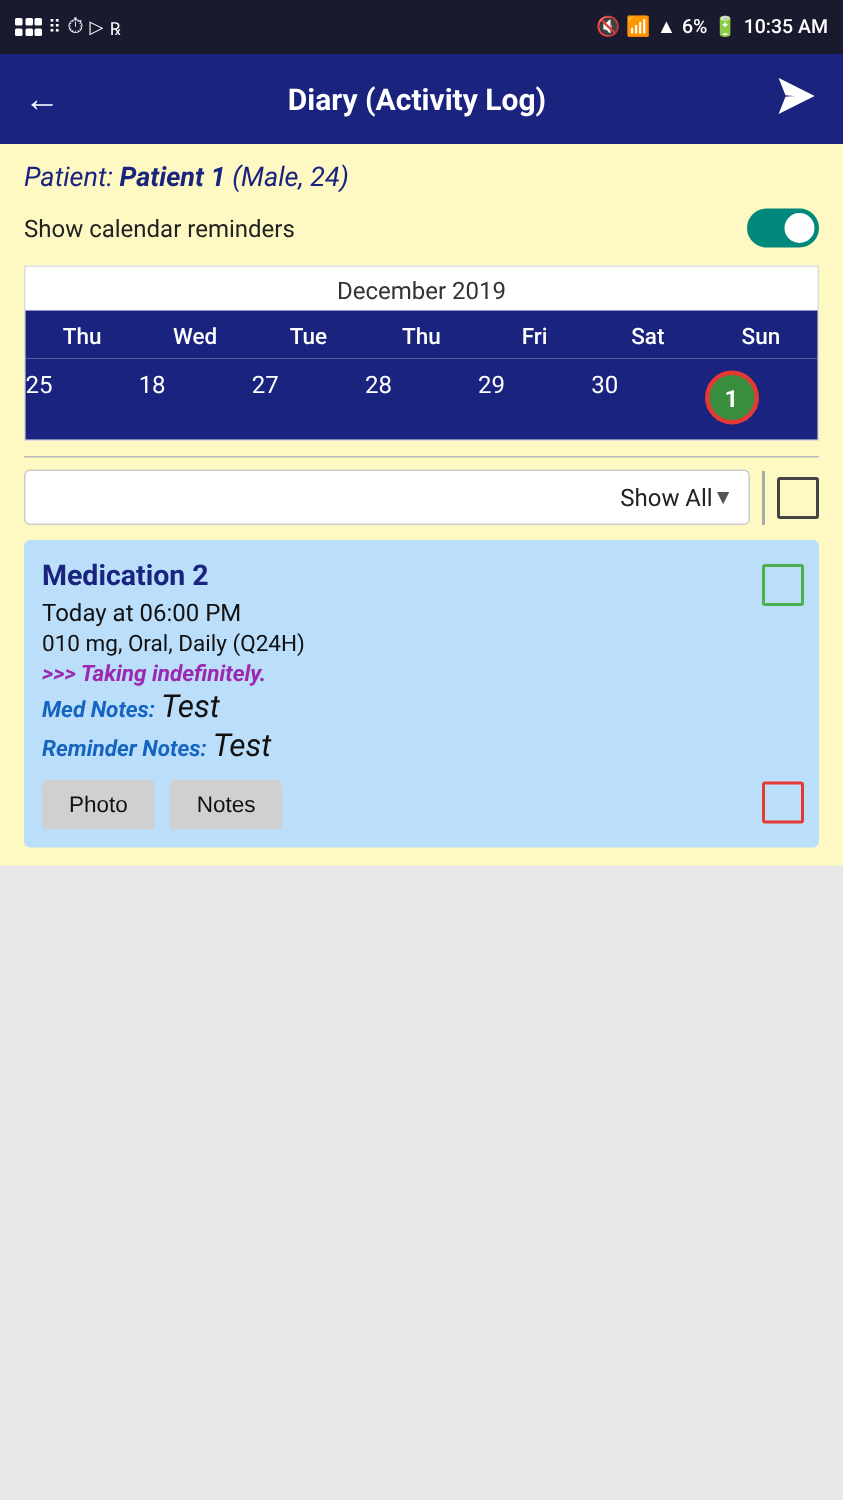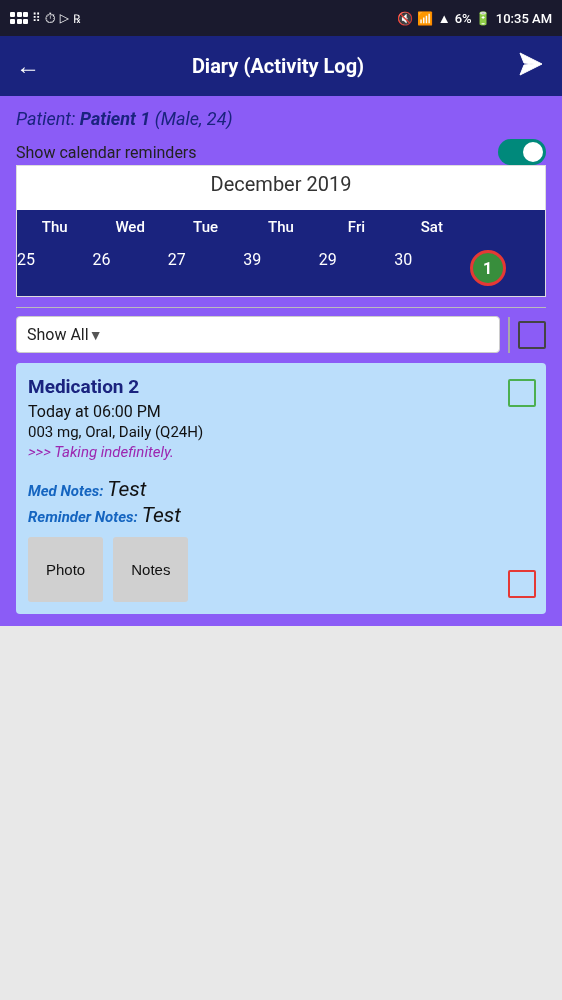--- a/index.html
+++ b/index.html
@@ -54,41 +54,42 @@
       color: white;
       cursor: pointer;
     }
     .send-icon {
       color: white;
       cursor: pointer;
     }
 
     
     .content {
-      background: #8b5cf6;
+      background: #fef9c3;
       padding: 12px 16px;
     }
 
     
     .patient-label {
       font-size: 18px;
       color: #1a237e;
       font-style: italic;
       margin-bottom: 10px;
     }
     .patient-label .patient-name {
       font-weight: bold;
       font-style: italic;
     }
 
     
     .reminder-row {
       display: flex;
       align-items: center;
       justify-content: space-between;
+      margin-bottom: 12px;
     }
     .reminder-label {
       font-size: 16px;
       color: #222;
     }
     .toggle {
       width: 48px;
       height: 26px;
       background: #00897b;
       border-radius: 13px;
@@ -107,22 +108,22 @@
     }
 
     
     .calendar-container {
       background: white;
       border: 1px solid #ddd;
       margin-bottom: 10px;
     }
     .calendar-month {
       text-align: center;
-      padding: 6px 0 14px;
-      font-size: 20px;
+      padding: 6px 0 4px;
+      font-size: 16px;
       color: #333;
     }
     .calendar-header {
       display: grid;
       grid-template-columns: repeat(7, 1fr);
       background: #1a237e;
     }
     .calendar-header-cell {
       text-align: center;
       color: white;
@@ -169,21 +170,21 @@
     .filter-row {
       display: flex;
       align-items: center;
       gap: 8px;
       margin-bottom: 10px;
     }
     .filter-dropdown {
       flex: 1;
       display: flex;
       align-items: center;
-      justify-content: flex-start;
+      justify-content: flex-end;
       background: white;
       border: 1px solid #ccc;
       border-radius: 4px;
       padding: 8px 10px;
       cursor: pointer;
       font-size: 16px;
       color: #222;
     }
     .filter-dropdown .chevron {
       color: #555;
@@ -226,22 +227,22 @@
     }
     .med-dosage {
       font-size: 15px;
       color: #111;
       margin-bottom: 2px;
     }
     .med-taking {
       font-size: 15px;
       color: #9c27b0;
       font-style: italic;
-      font-weight: 400;
-      margin-bottom: 16px;
+      font-weight: 700;
+      margin-bottom: 2px;
     }
     .med-notes-label {
       font-size: 15px;
       color: #1565c0;
       font-style: italic;
       font-weight: bold;
       display: inline;
     }
     .med-notes-value {
       font-size: 21px;
@@ -254,21 +255,21 @@
     }
     .med-buttons {
       display: flex;
       gap: 10px;
       margin-top: 10px;
     }
     .med-btn {
       background: #d0d0d0;
       border: none;
       border-radius: 3px;
-      padding: 24px 18px;
+      padding: 8px 18px;
       font-size: 15px;
       color: #111;
       cursor: pointer;
     }
 
     .med-checkboxes {
       display: flex;
       flex-direction: column;
       align-items: center;
       justify-content: space-between;
@@ -343,26 +344,27 @@
 
   <div class="calendar-container">
     <div class="calendar-month">December 2019</div>
     <div class="calendar-header">
       <div class="calendar-header-cell">Thu</div>
       <div class="calendar-header-cell">Wed</div>
       <div class="calendar-header-cell">Tue</div>
       <div class="calendar-header-cell">Thu</div>
       <div class="calendar-header-cell">Fri</div>
       <div class="calendar-header-cell">Sat</div>
+      <div class="calendar-header-cell">Sun</div>
     </div>
     <div class="calendar-row">
       <div class="calendar-cell">25</div>
-      <div class="calendar-cell">26</div>
+      <div class="calendar-cell">18</div>
       <div class="calendar-cell">27</div>
-      <div class="calendar-cell">39</div>
+      <div class="calendar-cell">28</div>
       <div class="calendar-cell">29</div>
       <div class="calendar-cell">30</div>
       <div class="calendar-cell today">
         <span class="today-circle">1</span>
       </div>
     </div>
   </div>
 
   <div class="divider"></div>
 
@@ -372,21 +374,21 @@
       <span class="chevron">▼</span>
     </div>
     <div class="filter-separator"></div>
     <div class="checkbox-outline"></div>
   </div>
 
   <div class="med-card">
     <div class="med-card-content">
       <div class="med-name">Medication 2</div>
       <div class="med-time">Today at 06:00 PM</div>
-      <div class="med-dosage">003 mg, Oral, Daily (Q24H)</div>
+      <div class="med-dosage">010 mg, Oral, Daily (Q24H)</div>
       <div class="med-taking">&gt;&gt;&gt; Taking indefinitely.</div>
       <div class="med-notes-row">
         <span class="med-notes-label">Med Notes:</span>
         <span> </span>
         <span class="med-notes-value">Test</span>
       </div>
       <div class="med-notes-row">
         <span class="med-notes-label">Reminder Notes:</span>
         <span> </span>
         <span class="med-notes-value">Test</span>

